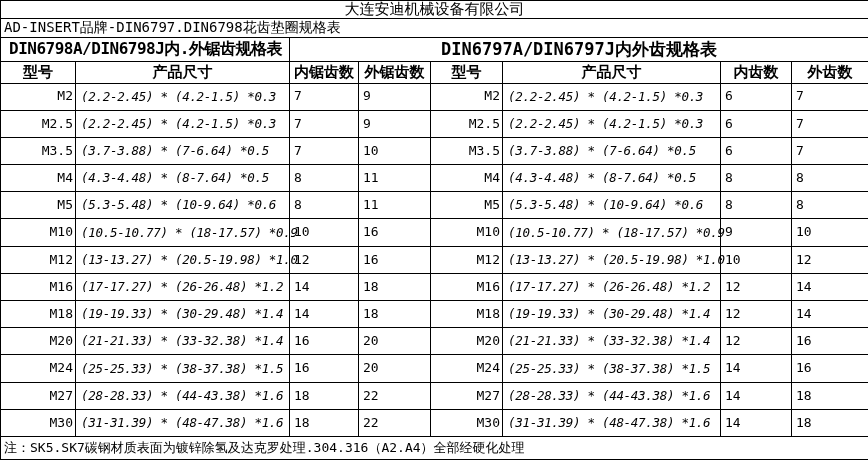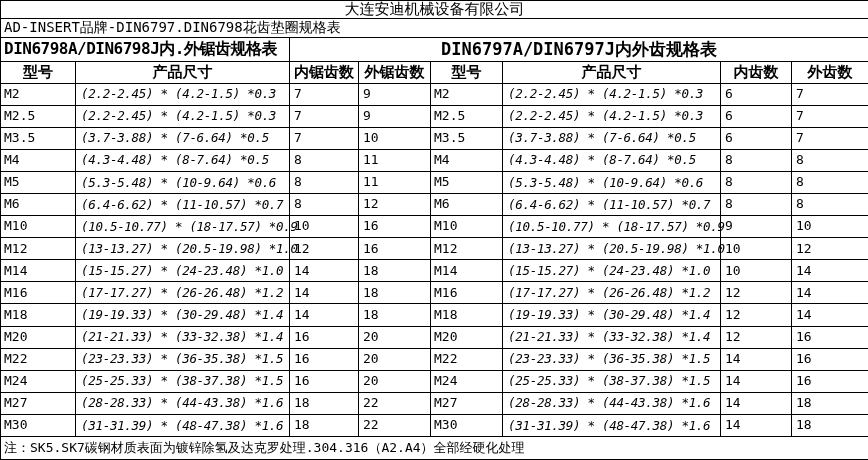--- a/index.html
+++ b/index.html
@@ -32,31 +32,31 @@
     padding: 0;
   }
   tr.subtitle-row td {
     height: 19px;
     text-align: left;
     font-size: 14px;
     padding-left: 3px;
     margin-left: 8px;
   }
   tr.section-row td { height: 24px; font-weight: bold; }
-  td.section-left  { font-size: 16px; text-align: left; padding-left: 3px; letter-spacing: -0.5px; }
+  td.section-left  { font-size: 16px; text-align: center; padding-left: 3px; letter-spacing: -0.5px; }
   td.section-right { font-size: 17px; text-align: center; }
   tr.colhead-row th {
     height: 22px;
     font-weight: bold;
     font-size: 15px;
     text-align: center;
     margin-left: 12px;
   }
   tbody td { font-size: 13px; text-align: left; }
-  tbody td.c0, tbody td.c4 { padding-left: 3px; }            
+  tbody td.c0, tbody td.c4 { padding-left: 3px; text-align: right; }            
   tbody td.c1, tbody td.c5 {                                  
     font-size: 12.5px;
     letter-spacing: -0.3px;
     overflow: visible;
     padding-left: 5px;
     font-style: italic;
   }
   tbody td.c2, tbody td.c3, tbody td.c6, tbody td.c7 { padding-left: 4px; } 
   tr.note-row td {
     height: 23px;
@@ -147,60 +147,40 @@
         <td class="c0">M5</td>
         <td class="c1">(5.3-5.48) * (10-9.64) *0.6</td>
         <td class="c2">8</td>
         <td class="c3">11</td>
         <td class="c4">M5</td>
         <td class="c5">(5.3-5.48) * (10-9.64) *0.6</td>
         <td class="c6">8</td>
         <td class="c7">8</td>
       </tr>
       <tr>
-        <td class="c0">M6</td>
-        <td class="c1">(6.4-6.62) * (11-10.57) *0.7</td>
-        <td class="c2">8</td>
-        <td class="c3">12</td>
-        <td class="c4">M6</td>
-        <td class="c5">(6.4-6.62) * (11-10.57) *0.7</td>
-        <td class="c6">8</td>
-        <td class="c7">8</td>
-      </tr>
-      <tr>
         <td class="c0">M10</td>
         <td class="c1">(10.5-10.77) * (18-17.57) *0.9</td>
         <td class="c2">10</td>
         <td class="c3">16</td>
         <td class="c4">M10</td>
         <td class="c5">(10.5-10.77) * (18-17.57) *0.9</td>
         <td class="c6">9</td>
         <td class="c7">10</td>
       </tr>
       <tr>
         <td class="c0">M12</td>
         <td class="c1">(13-13.27) * (20.5-19.98) *1.0</td>
         <td class="c2">12</td>
         <td class="c3">16</td>
         <td class="c4">M12</td>
         <td class="c5">(13-13.27) * (20.5-19.98) *1.0</td>
         <td class="c6">10</td>
         <td class="c7">12</td>
       </tr>
       <tr>
-        <td class="c0">M14</td>
-        <td class="c1">(15-15.27) * (24-23.48) *1.0</td>
-        <td class="c2">14</td>
-        <td class="c3">18</td>
-        <td class="c4">M14</td>
-        <td class="c5">(15-15.27) * (24-23.48) *1.0</td>
-        <td class="c6">10</td>
-        <td class="c7">14</td>
-      </tr>
-      <tr>
         <td class="c0">M16</td>
         <td class="c1">(17-17.27) * (26-26.48) *1.2</td>
         <td class="c2">14</td>
         <td class="c3">18</td>
         <td class="c4">M16</td>
         <td class="c5">(17-17.27) * (26-26.48) *1.2</td>
         <td class="c6">12</td>
         <td class="c7">14</td>
       </tr>
       <tr>
@@ -217,30 +197,20 @@
         <td class="c0">M20</td>
         <td class="c1">(21-21.33) * (33-32.38) *1.4</td>
         <td class="c2">16</td>
         <td class="c3">20</td>
         <td class="c4">M20</td>
         <td class="c5">(21-21.33) * (33-32.38) *1.4</td>
         <td class="c6">12</td>
         <td class="c7">16</td>
       </tr>
       <tr>
-        <td class="c0">M22</td>
-        <td class="c1">(23-23.33) * (36-35.38) *1.5</td>
-        <td class="c2">16</td>
-        <td class="c3">20</td>
-        <td class="c4">M22</td>
-        <td class="c5">(23-23.33) * (36-35.38) *1.5</td>
-        <td class="c6">14</td>
-        <td class="c7">16</td>
-      </tr>
-      <tr>
         <td class="c0">M24</td>
         <td class="c1">(25-25.33) * (38-37.38) *1.5</td>
         <td class="c2">16</td>
         <td class="c3">20</td>
         <td class="c4">M24</td>
         <td class="c5">(25-25.33) * (38-37.38) *1.5</td>
         <td class="c6">14</td>
         <td class="c7">16</td>
       </tr>
       <tr>

